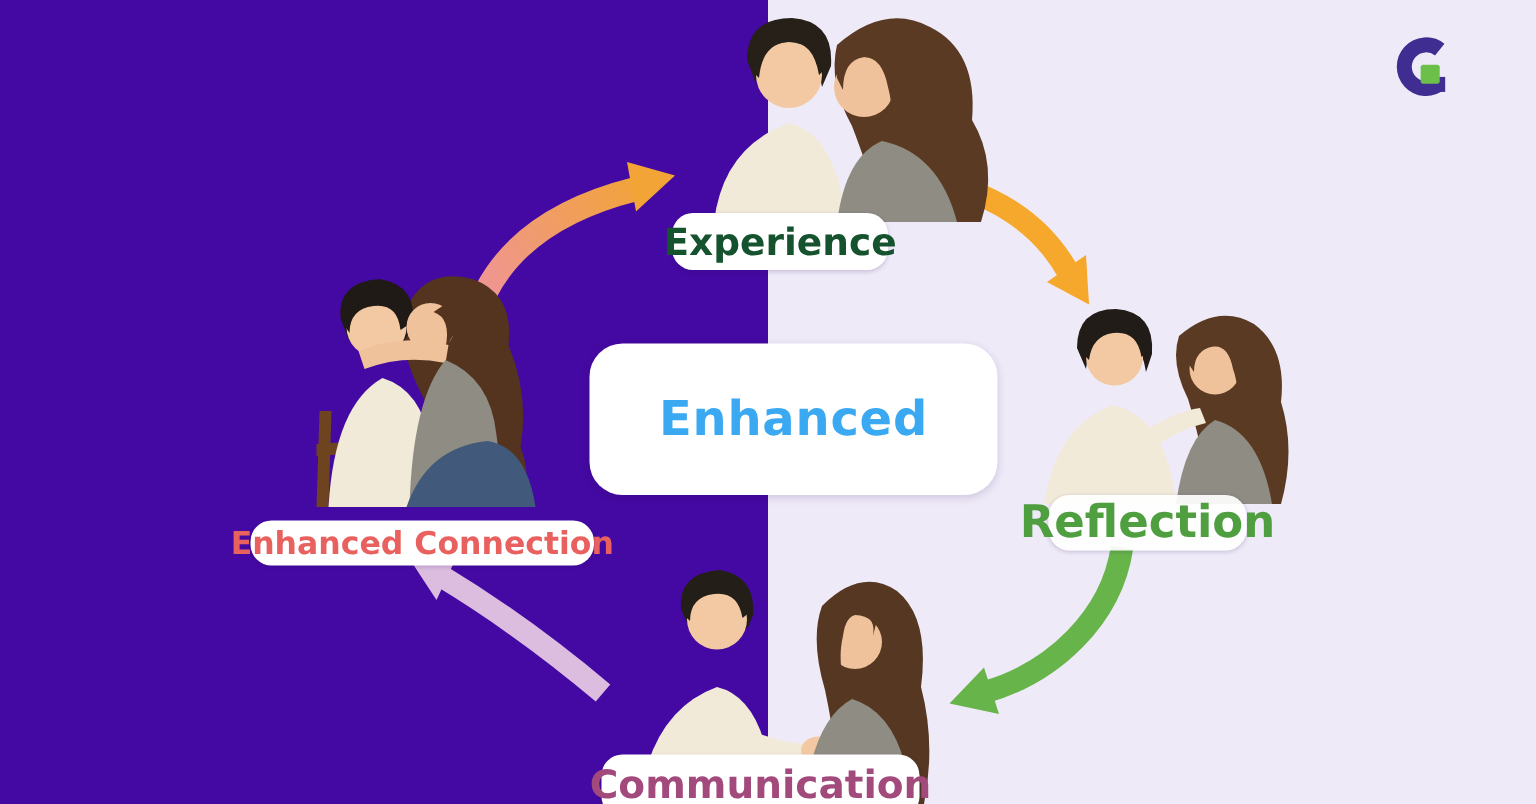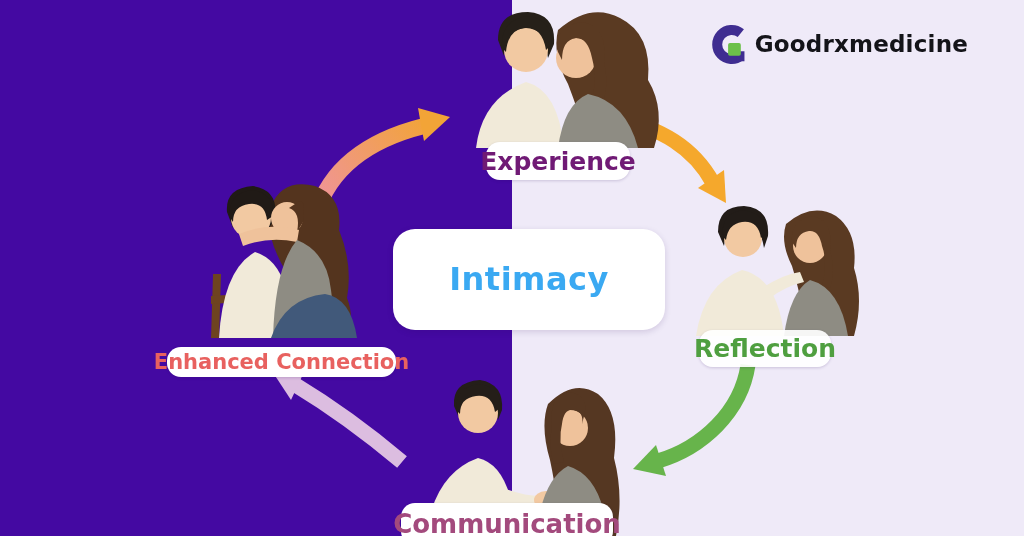--- a/index.html
+++ b/index.html
@@ -9,22 +9,22 @@
   }
   .bg-left{position:absolute;left:0;top:0;width:512px;height:536px;background:#4409a2;}
   .bg-right{position:absolute;left:512px;top:0;width:512px;height:536px;background:#efeaf8;}
   .arrow-layer{position:absolute;left:0;top:0;width:1024px;height:536px;z-index:1;pointer-events:none;}
   .couple{position:absolute;z-index:2;}
   .pill{
     position:absolute;z-index:3;background:#ffffff;border-radius:14px;
     display:flex;align-items:center;justify-content:center;
     font-weight:700;white-space:nowrap;box-shadow:0 1px 3px rgba(40,10,90,.18);
   }
-  .pill-experience{left:448px;top:142px;width:144px;height:38px;font-size:25px;color:#701a75;margin-left:38px;}
-  .pill-reflection{left:699px;top:330px;width:132px;height:37px;font-size:25px;color:#4f9f40;background:rgba(255,255,255,.92);}
+  .pill-experience{left:448px;top:142px;width:144px;height:38px;font-size:25px;color:#14532d;}
+  .pill-reflection{left:699px;top:330px;width:132px;height:37px;font-size:30px;color:#4f9f40;background:rgba(255,255,255,.92);}
   .pill-communication{left:401px;top:503px;width:212px;height:42px;font-size:26px;color:#a34a7d;}
   .pill-enhanced{left:167px;top:331px;width:229px;height:30px;font-size:21px;color:#e8615f;margin-top:16px;}
   .title-box{
     position:absolute;z-index:3;left:393px;top:229px;width:272px;height:101px;
     background:#ffffff;border-radius:22px;box-shadow:0 2px 6px rgba(40,10,90,.15);
     display:flex;flex-direction:column;align-items:center;justify-content:center;
     color:#3aa9f2;font-weight:800;font-size:32px;line-height:1.26;letter-spacing:.5px;
   }
   .logo{
     position:absolute;z-index:3;right:56px;top:22px;height:44px;
@@ -110,21 +110,21 @@
     <path fill="#201a16" d="M54 38 Q54 14 78 12 Q100 16 98 38 L92 42 Q90 24 74 26 Q58 28 58 44 Z"></path>
     <circle cx="112" cy="40" r="16" fill="#efc29b"></circle>
     <path fill="#54341e" d="M120 26 Q132 16 128 44 L122 54 Q126 34 114 30 Z"></path>
     <path fill="#efc29b" d="M124 52 Q92 44 64 56 L68 68 Q94 58 122 64 Z"></path>
     <path fill="#f1ead9" d="M44 160 Q48 92 80 74 Q106 82 112 118 L104 160 Z"></path>
     <path fill="#8e8c83" d="M98 160 Q100 88 122 62 Q152 74 156 112 Q160 136 156 160 Z"></path>
     <path fill="#41597a" d="M96 160 Q110 120 150 116 Q176 120 182 160 Z"></path>
   </svg>
 
   <div class="title-box">
-    <span>Intimacy</span>
+    <span>Enhanced</span>
   </div>
 
   <div class="pill pill-experience">
     <span>Experience</span>
   </div>
   <div class="pill pill-reflection">
     <span>Reflection</span>
   </div>
   <div class="pill pill-communication">
     <span>Communication</span>
@@ -132,16 +132,15 @@
   <div class="pill pill-enhanced">
     <span>Enhanced Connection</span>
   </div>
 
   <div class="logo">
     <svg width="40" height="44" viewBox="0 0 44 46">
       <path d="M 35 11 A 16 16 0 1 0 35 36" fill="none" stroke="#3f2d91" stroke-width="11" stroke-linecap="butt"></path>
       <rect x="30" y="31" width="9" height="11" fill="#3f2d91"></rect>
       <rect x="21" y="22" width="14" height="14" rx="2" fill="#6cc04a"></rect>
     </svg>
-    <span class="logo-text">Goodrxmedicine</span>
   </div>
 
 </div>
 
 </body></html>

